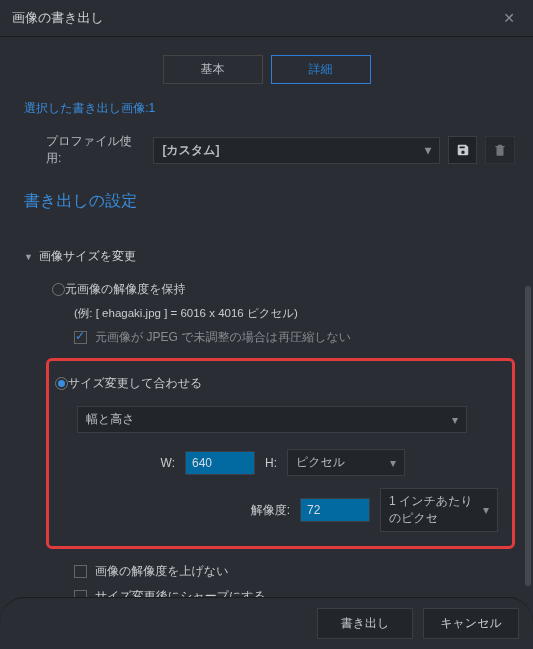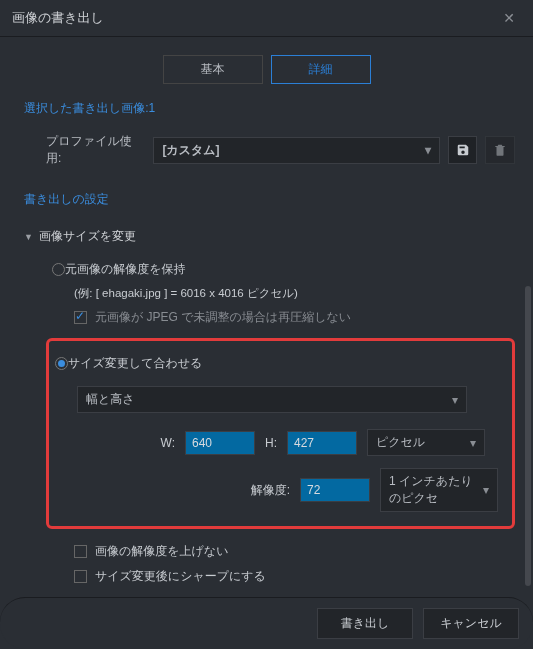--- a/index.html
+++ b/index.html
@@ -22,21 +22,21 @@
 .profile-row { display: flex; align-items: center; gap: 8px; padding: 4px 0 14px 22px; }
 .profile-label { color: #b8bcc2; font-size: 12px; }
 
 .select { background: #222529; border: 1px solid #3b3e44; color: #b8bcc2; padding: 4px 8px; font-size: 12px; display: flex; align-items: center; justify-content: space-between; cursor: pointer; }
 .select .caret { color: #8a8e94; }
 .profile-select { width: 291px; font-weight: bold; }
 
 .icon-btn { width: 30px; height: 28px; background: #1f2226; border: 1px solid #3b3e44; display: flex; align-items: center; justify-content: center; cursor: pointer; }
 .icon-btn.disabled { opacity: 0.45; cursor: default; }
 
-.settings-header { color: #3a8dde; font-size: 12px; margin: 10px 0 14px; }
+.settings-header { color: #3a8dde; font-size: 16px; margin: 10px 0 30px; }
 
 .group { margin-bottom: 8px; }
 .group-header { display: flex; align-items: center; gap: 6px; padding: 6px 0; color: #d0d3d7; font-size: 12px; cursor: pointer; }
 .tri { font-size: 9px; color: #9a9ea4; }
 
 .inner { padding: 6px 0 6px 28px; }
 
 .radio-row { display: flex; align-items: center; gap: 0; padding: 4px 0; color: #c8ccd1; cursor: pointer; }
 .radio { width: 13px; height: 13px; border-radius: 50%; border: 1px solid #777; position: relative; flex-shrink: 0; }
 .radio.checked::after { content: ""; position: absolute; inset: 2px; background: #3a8dde; border-radius: 50%; }
@@ -122,21 +122,20 @@
           <span>サイズ変更して合わせる</span>
         </div>
         <div class="select resize-select">
           <span>幅と高さ</span>
           <span class="caret">▾</span>
         </div>
         <div class="row-wh">
           <span class="lbl w">W:</span>
           <input class="numin" value="640" style="">
           <span class="lbl">H:</span>
-          <input class="numin" value="427" style="">
           <div class="select unit-select">
             <span>ピクセル</span>
             <span class="caret">▾</span>
           </div>
         </div>
         <div class="row-res">
           <span class="lbl">解像度:</span>
           <input class="numin" value="72" style="">
           <div class="select unit-select">
             <span>1 インチあたりのピクセ</span>

